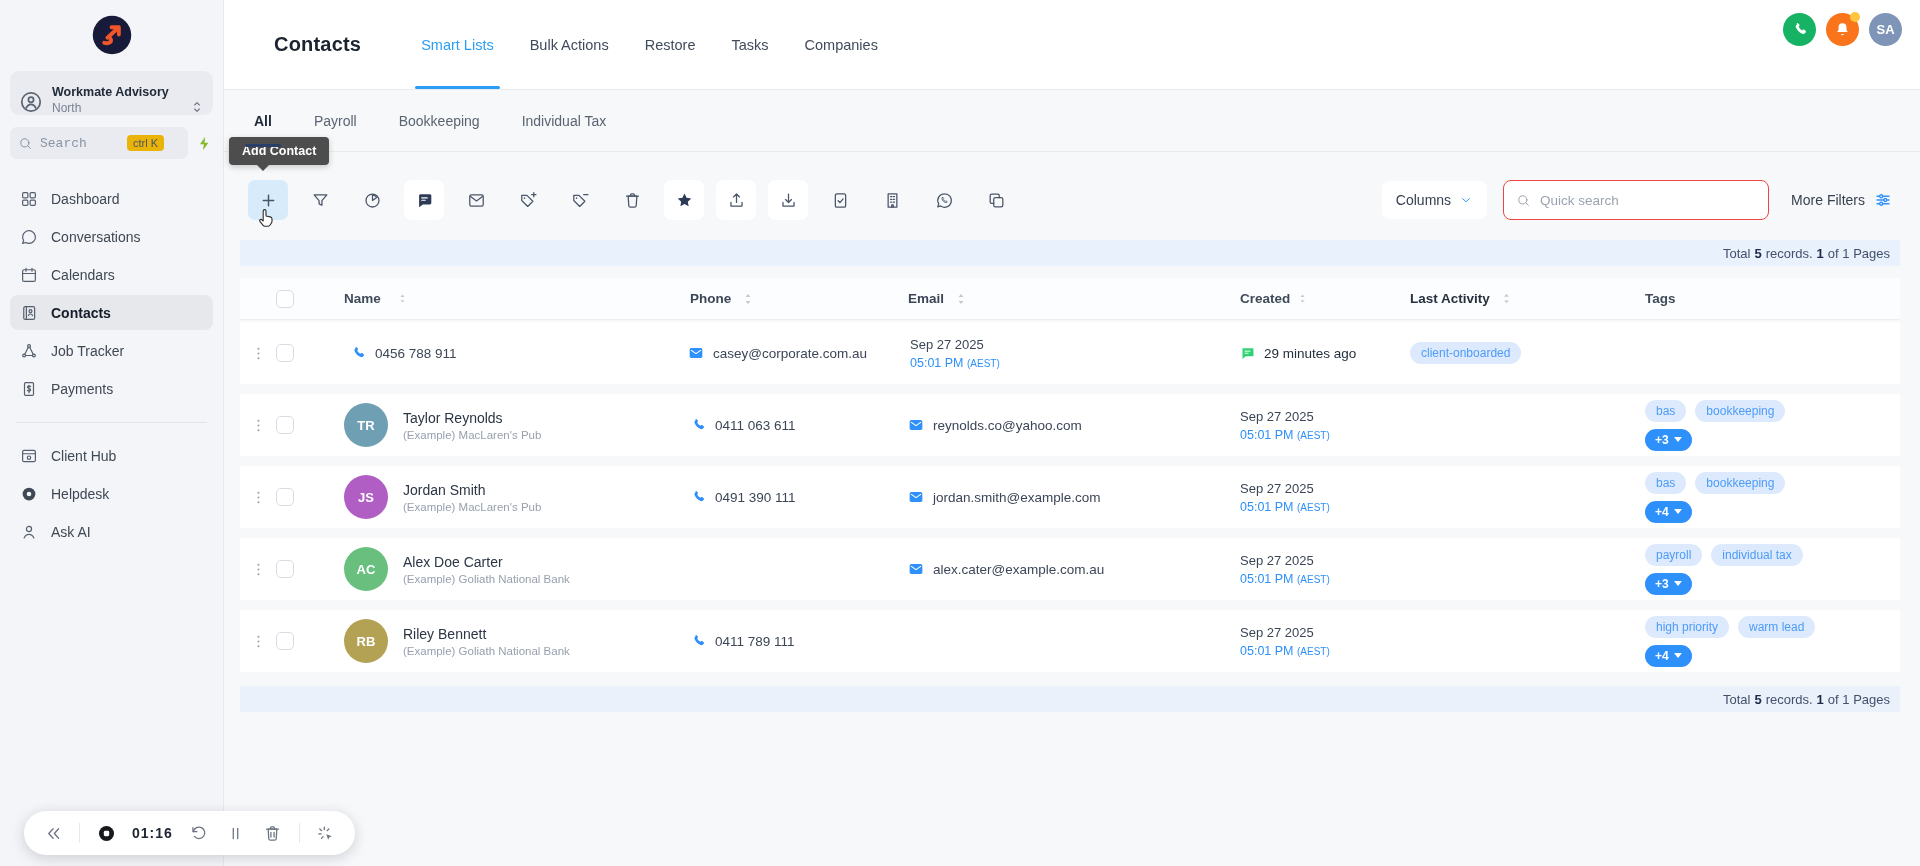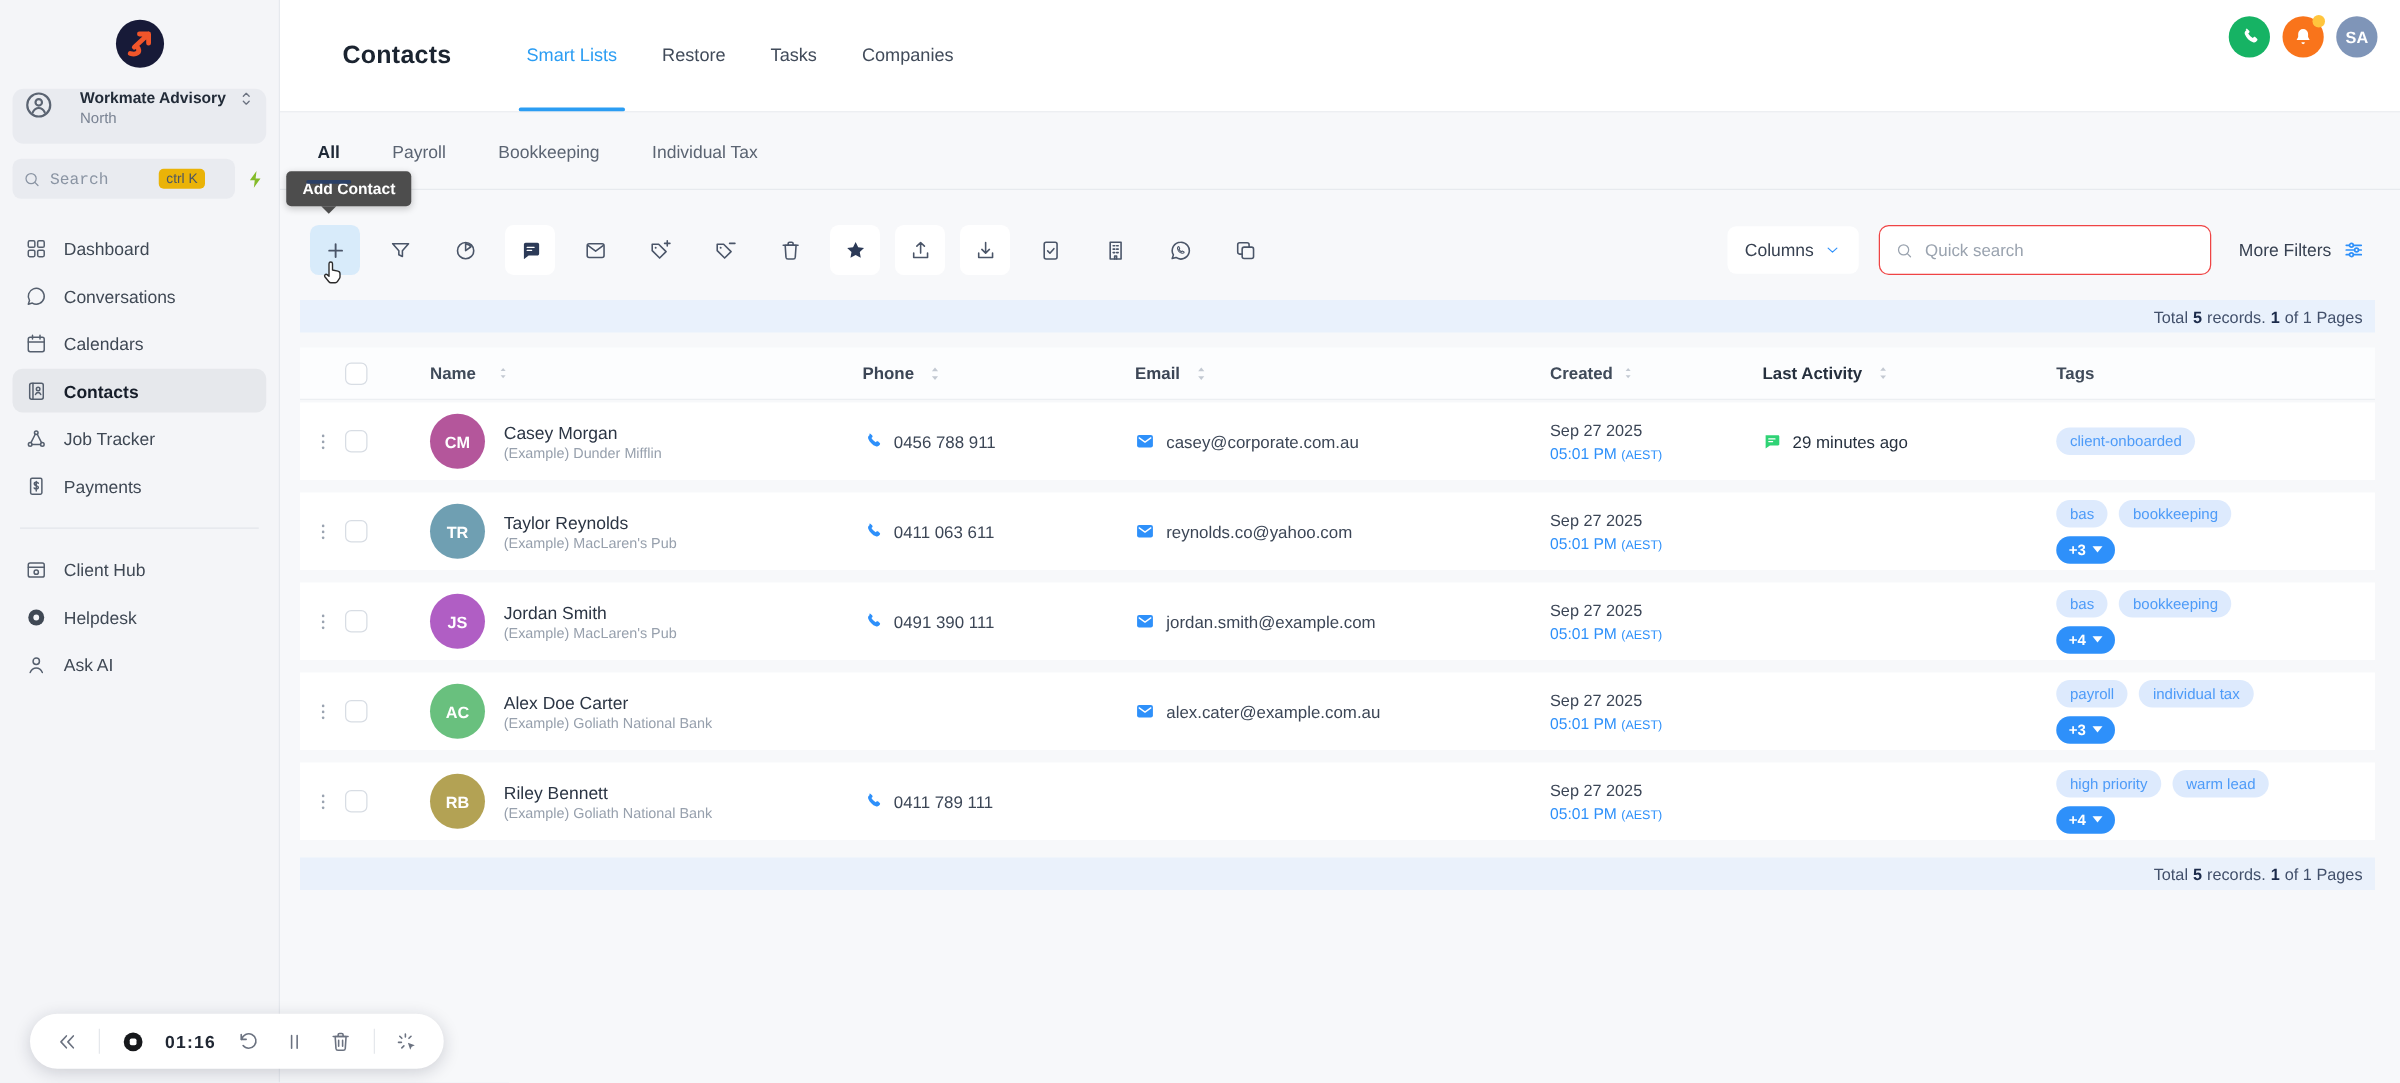--- a/index.html
+++ b/index.html
@@ -4,21 +4,21 @@
 <style>
   * { margin:0; padding:0; box-sizing:border-box; }
   html,body { width:1920px; height:866px; }
   body { font-family:"Liberation Sans","DejaVu Sans",sans-serif; background:#eef1f6; overflow:hidden; color:#2b3544; }
   .app { display:flex; width:1920px; height:866px; }
 
   
   .sidebar { width:224px; height:100%; background:#f4f5f8; border-right:1px solid #e6e9ee; flex:0 0 224px; }
   .logo-wrap { display:flex; justify-content:center; padding-top:13px; }
   .logo { width:44px; height:44px; }
-  .loc-card { margin:14px 10px 0; background:#e9ebf0; border-radius:9px; height:44px; display:flex; align-items:flex-start; padding:0 8px; gap:20px; cursor:pointer; }
+  .loc-card { margin:14px 10px 0; background:#e9ebf0; border-radius:9px; height:44px; display:flex; align-items:flex-end; padding:0 8px; gap:8px; cursor:pointer; }
   .loc-ic { width:26px; height:26px; color:#5b6472; flex:0 0 26px; }
   .loc-texts { flex:1; min-width:0; }
   .loc-name { font-size:12.5px; font-weight:700; color:#222b38; white-space:nowrap; }
   .loc-sub { font-size:12px; color:#7a8393; margin-top:2px; }
   .loc-chev { width:16px; height:16px; color:#6b7280; }
   .search-row { margin:12px 10px 0; display:flex; align-items:center; gap:8px; }
   .searchbox { flex:1; background:#e9ebf0; border-radius:7px; height:32px; display:flex; align-items:center; padding:0 8px; gap:7px; }
   .searchbox input { border:none; outline:none; background:transparent; font-size:13px; color:#3c4656; width:80px; font-family:Liberation Mono, monospace; }
   .searchbox input::placeholder { color:#8a94a3; }
   .kbd { background:#eab308; color:#4b5563; font-size:11px; border-radius:4px; padding:2px 6px; white-space:nowrap; }
@@ -231,20 +231,21 @@
           <span>Ask AI</span>
         </div>
       </nav>
   </aside>
 
   <main class="main">
     <header class="topbar">
       <h1 class="page-title">Contacts</h1>
       <div class="tabs" id="main-tabs">
           <div class="tab active">Smart Lists</div>
+          <div class="tab">Bulk Actions</div>
           <div class="tab">Restore</div>
           <div class="tab">Tasks</div>
           <div class="tab">Companies</div>
         </div>
       <div class="top-actions">
         <div class="circ" style="background:#16b364">
           <svg class="ic" viewBox="0 0 24 24">
             <path d="M7.8 3.3c.6-.6 1.5-.6 2.1 0l1.8 1.8c.6.6.6 1.5 0 2.1l-1 1a13.2 13.2 0 0 0 5.1 5.1l1-1c.6-.6 1.5-.6 2.1 0l1.8 1.8c.6.6.6 1.5 0 2.1l-1.2 1.2c-.9.9-2.2 1.2-3.4.7-4.1-1.6-7.6-5.1-9.2-9.2-.5-1.2-.2-2.5.7-3.4l1.2-1.2z" fill="#fff" stroke="none"></path>
           </svg>
         </div>
@@ -443,27 +444,20 @@
               <div class="c-kebab">
                 <svg class="ic " viewBox="0 0 24 24">
                   <circle cx="12" cy="5.3" r="1.5" fill="#9aa3b0" stroke="none"></circle>
                   <circle cx="12" cy="12" r="1.5" fill="#9aa3b0" stroke="none"></circle>
                   <circle cx="12" cy="18.7" r="1.5" fill="#9aa3b0" stroke="none"></circle>
                 </svg>
               </div>
               <div class="c-check">
                 <span class="checkbox"></span>
               </div>
-              <div class="c-name">
-                <span class="av" style="background:#b4569b">CM</span>
-                <span>
-                  <div class="nm">Casey Morgan</div>
-                  <div class="co">(Example) Dunder Mifflin</div>
-                </span>
-              </div>
               <div class="c-phone">
                 <svg class="ic " viewBox="0 0 24 24">
                   <path d="M7.8 3.3c.6-.6 1.5-.6 2.1 0l1.8 1.8c.6.6.6 1.5 0 2.1l-1 1a13.2 13.2 0 0 0 5.1 5.1l1-1c.6-.6 1.5-.6 2.1 0l1.8 1.8c.6.6.6 1.5 0 2.1l-1.2 1.2c-.9.9-2.2 1.2-3.4.7-4.1-1.6-7.6-5.1-9.2-9.2-.5-1.2-.2-2.5.7-3.4l1.2-1.2z" fill="#2e90fa" stroke="none"></path>
                 </svg>
                 <span>0456 788 911</span>
               </div>
               <div class="c-email">
                 <svg class="ic " viewBox="0 0 24 24">
                   <rect x="2.5" y="4.5" width="19" height="15" rx="2.5" fill="#2e90fa" stroke="none"></rect>
                   <path d="m5 8 7 5 7-5" stroke="#fff" stroke-width="1.6" fill="none"></path>

